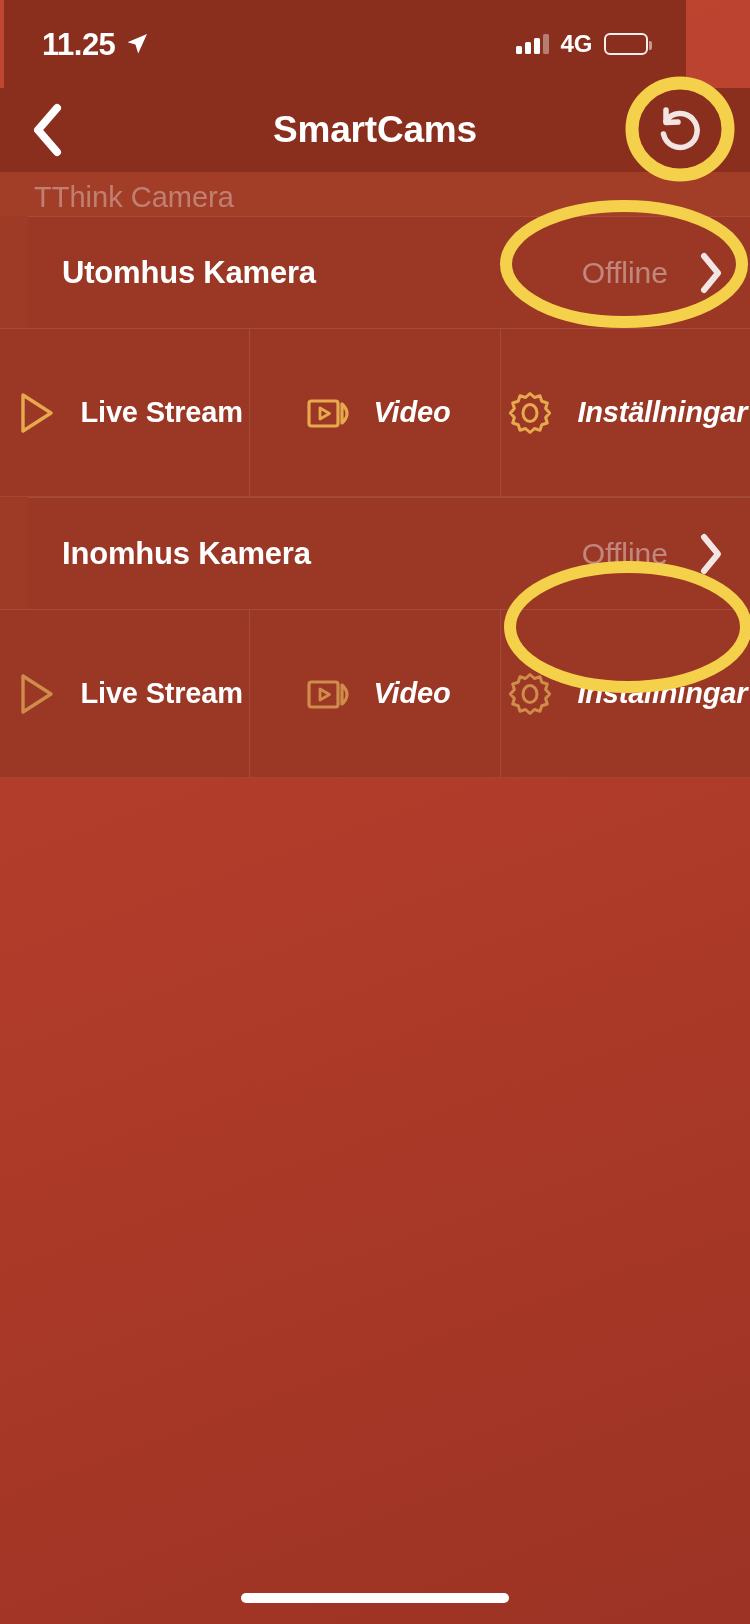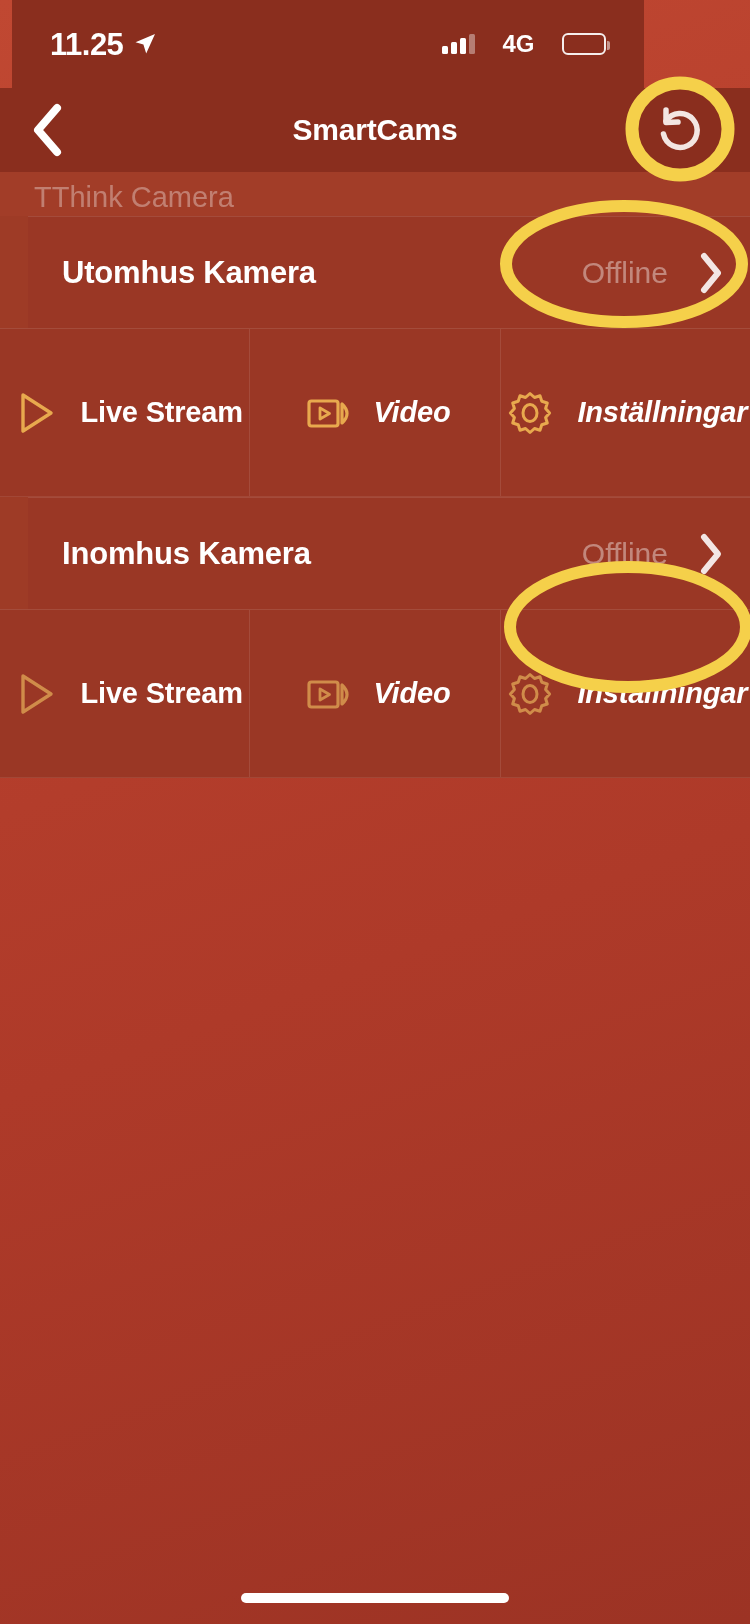--- a/index.html
+++ b/index.html
@@ -8,29 +8,29 @@
     font-family:"Liberation Sans", sans-serif;
     overflow:hidden;
   }
   body {
     background:linear-gradient(160deg,#C04832 0%,#B8402D 28%,#AE3A29 58%,#9C3324 100%);
     position:relative;
   }
 
   
   .statusbar{
-    position:absolute; top:0; left:12px; width:632px; height:88px;
+    position:absolute; top:0; left:4px; width:682px; height:88px;
     background:#8A2E1E;
     display:flex; align-items:center; justify-content:space-between;
     padding:0 38px 0 38px;
   }
   .sb-left{ display:flex; align-items:center; gap:10px; }
   .sb-time{ color:#fff; font-size:31px; font-weight:bold; letter-spacing:-0.5px; line-height:1; }
   .loc-arrow{ width:24px; height:24px; display:block; }
-  .sb-right{ display:flex; align-items:center; gap:28px; }
+  .sb-right{ display:flex; align-items:center; gap:12px; }
   .bars{ display:flex; align-items:flex-end; gap:3px; height:20px; }
   .bars i{ display:block; width:6px; background:#fff; border-radius:1.5px; }
   .bars i:nth-child(1){ height:8px; }
   .bars i:nth-child(2){ height:12px; }
   .bars i:nth-child(3){ height:16px; }
   .bars i:nth-child(4){ height:20px; background:rgba(255,255,255,0.38); }
   .net{ color:#fff; font-size:24px; font-weight:bold; letter-spacing:-0.3px; }
   .battery{ position:relative; width:44px; height:22px; border:2.5px solid rgba(255,255,255,0.92);
             border-radius:6px; padding:2px; }
   .battery::after{ content:""; position:absolute; right:-6px; top:6px; width:3px; height:9px;
@@ -39,21 +39,21 @@
 
   
   .navbar{
     position:absolute; top:88px; left:0; width:750px; height:84px;
     background:#8A2E1E; display:flex; align-items:center;
   }
   .nav-back{ position:absolute; left:10px; top:0; width:76px; height:84px;
              display:flex; align-items:center; justify-content:center; cursor:pointer; }
   .nav-title{
     position:absolute; left:0; width:750px; text-align:center;
-    color:#fff; font-size:30px; font-weight:bold; letter-spacing:-0.2px;
+    color:#fff; font-size:37px; font-weight:bold; letter-spacing:-0.2px;
   }
   .nav-refresh{ position:absolute; right:28px; top:0; width:84px; height:84px;
              display:flex; align-items:center; justify-content:center; cursor:pointer; }
 
   
   .list{
     position:absolute; top:172px; left:0; width:750px;
     background:#9E3B26;
   }
   .list-viewport{ position:relative; overflow:hidden; }

